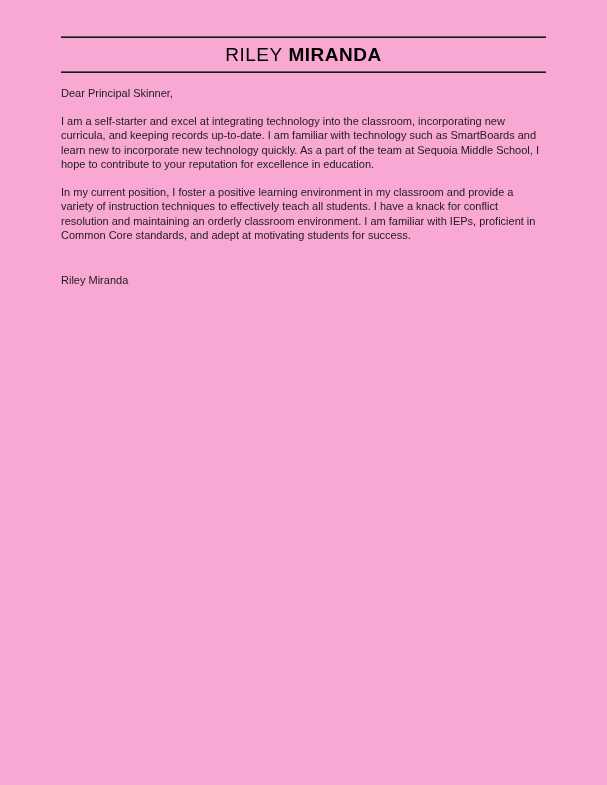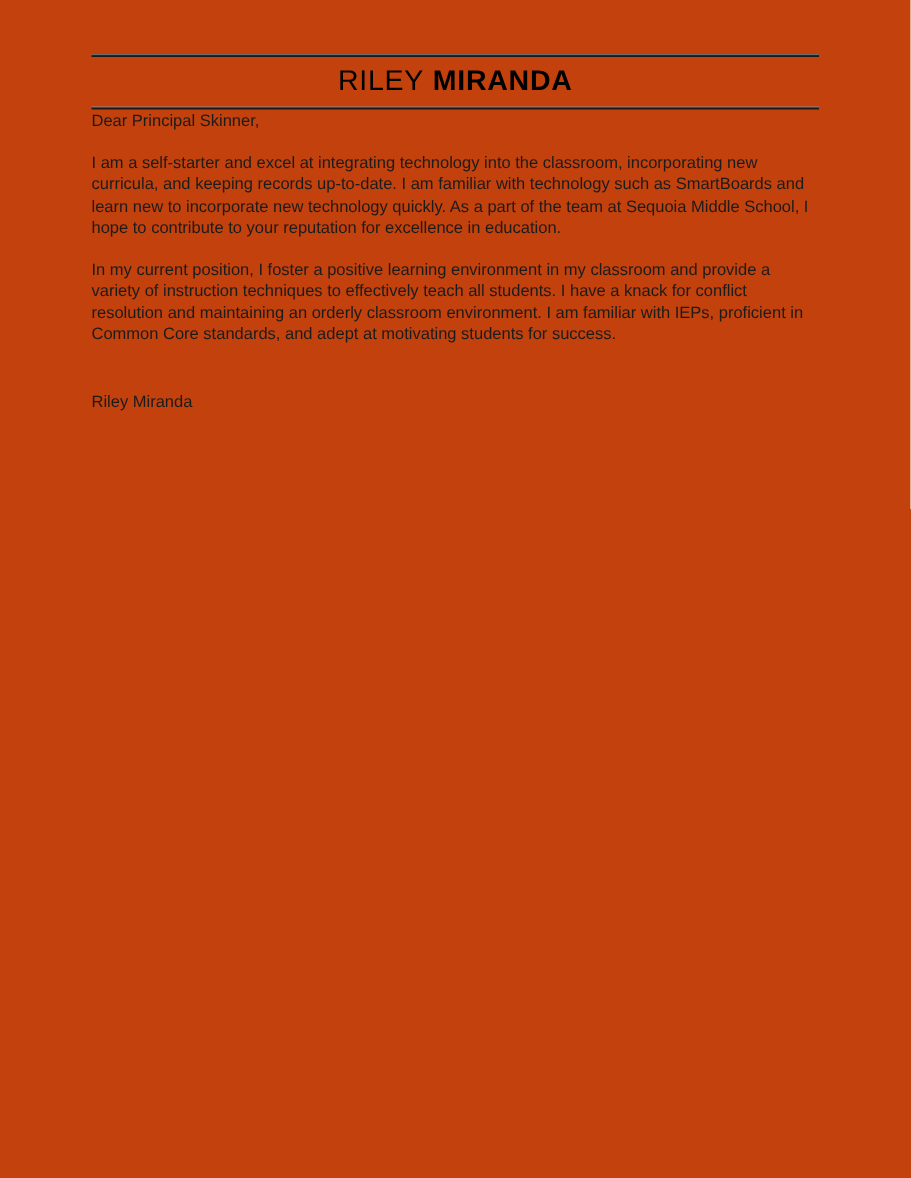--- a/index.html
+++ b/index.html
@@ -4,21 +4,21 @@
 <style>
   html, body {
     margin: 0;
     padding: 0;
     background: #ffffff;
   }
   .page {
     position: relative;
     width: 607px;
     height: 785px;
-    background: #c2410c;
+    background: #f9a8d4;
     font-family: "Liberation Sans", "DejaVu Sans", sans-serif;
     color: #1c1c1c;
     overflow: hidden;
     box-sizing: border-box;
   }
   .content {
     position: absolute;
     left: 61px;
     top: 36px;
     width: 485px;
@@ -44,21 +44,21 @@
   }
   .contact {
     margin-top: 6px;
     text-align: center;
     font-size: 11px;
     line-height: 13px;
     color: #1c1c1c;
     white-space: nowrap;
   }
   .body-text {
-    margin-top: 1px;
+    margin-top: 13px;
     font-size: 11px;
     line-height: 14.5px;
   }
   .body-text p {
     margin: 0 0 13px 0;
   }
   .body-text p.closing {
     margin-bottom: 0;
   }
   .body-text p.signature {

